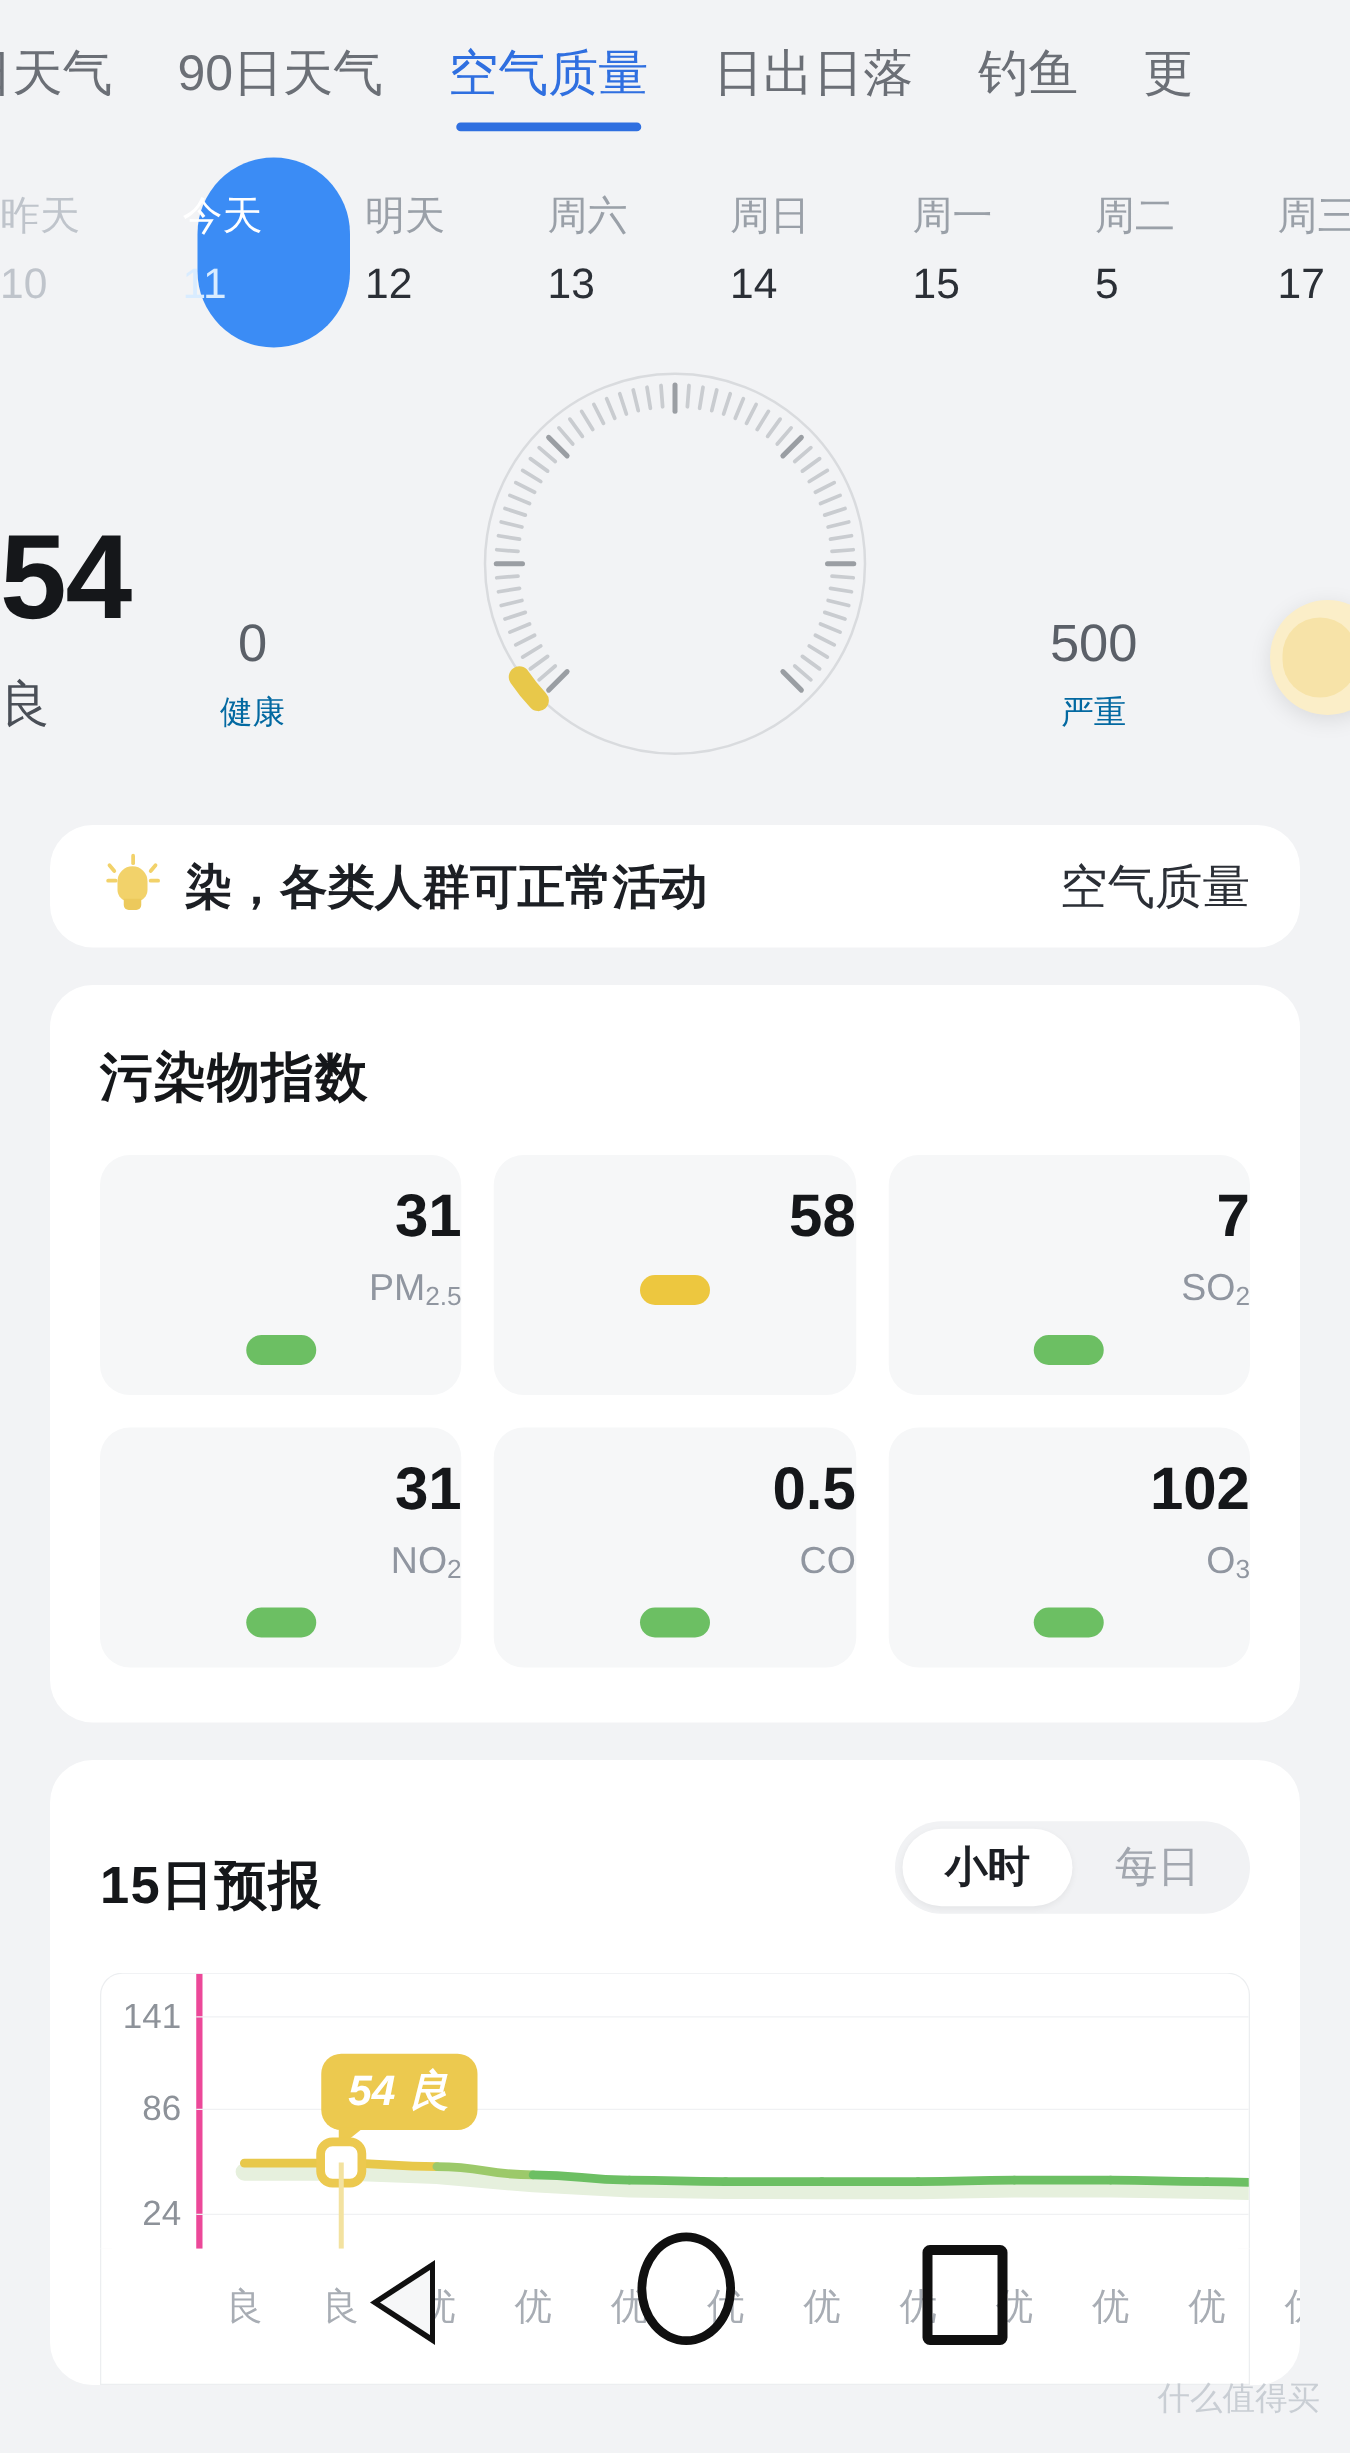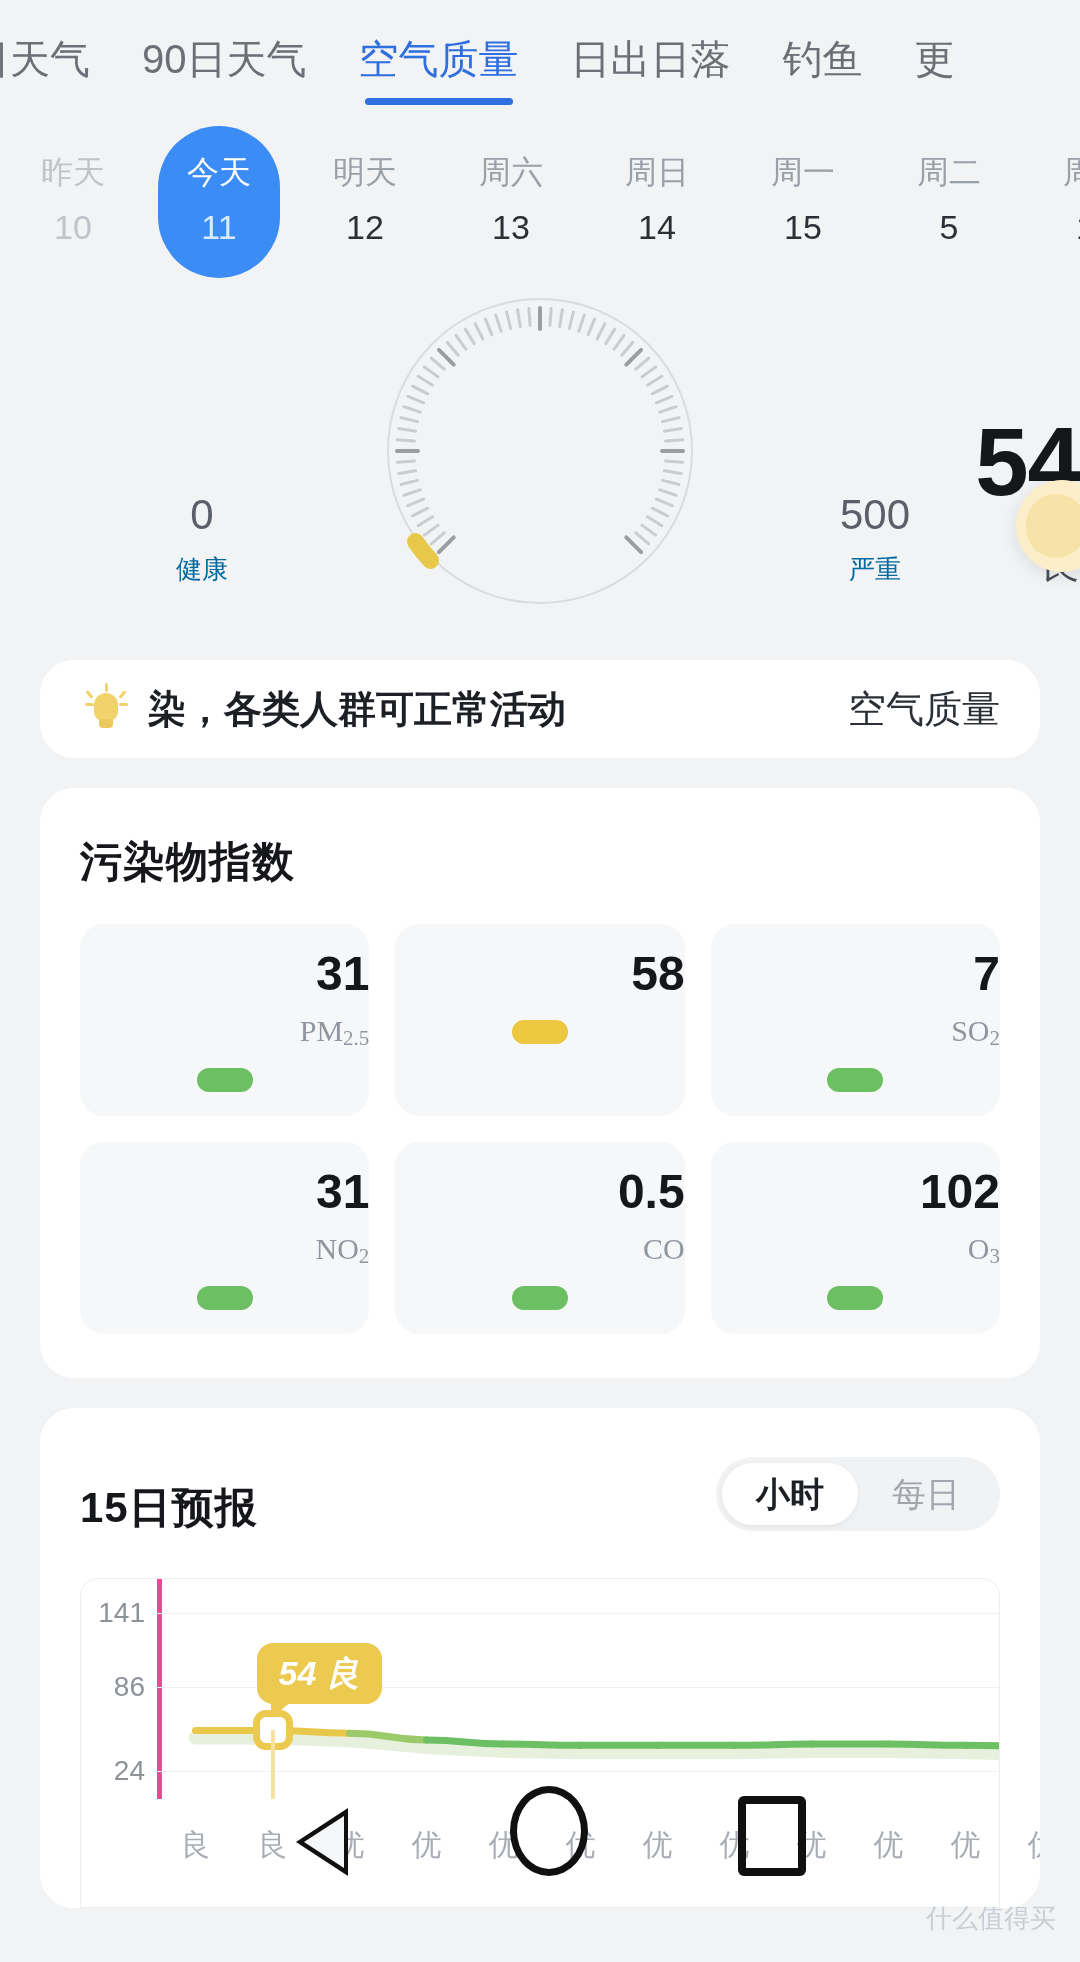--- a/index.html
+++ b/index.html
@@ -33,21 +33,21 @@
   }
 
   
   .daystrip{
     position:relative;height:170px;
     display:flex;align-items:flex-start;
     padding-top:8px;overflow:hidden;
   }
   .day{
     flex:0 0 auto;width:146px;
-    text-align:center;position:relative;
+    position:relative;
     padding-top:26px;
   }
   .day .pill{
     position:absolute;left:50%;top:0;
     transform:translateX(-50%);
     width:122px;height:152px;border-radius:61px;
     background:transparent;z-index:0;
   }
   .day.today .pill{background:#3b8cf5;}
   .day .wd,.day .dt{position:relative;z-index:1;line-height:1.25;}
@@ -56,21 +56,21 @@
   .day.today .wd{color:#ffffff;}
   .day.today .dt{color:#d9ecff;}
   .day.past .wd,.day.past .dt{color:#bfc4cb;}
 
   
   .gaugewrap{
     position:relative;height:330px;
   }
   .gauge-svg{position:absolute;left:50%;top:0;transform:translateX(-50%);}
   .gauge-center{
-    position:absolute;left:0;right:0;top:118px;text-align:right;
+    position:absolute;left:0;right:0;top:118px;text-align:left;
   }
   .gauge-val{font-size:96px;font-weight:700;color:#15171a;line-height:1;letter-spacing:-1px;}
   .gauge-lvl{font-size:40px;color:#4a4f57;margin-top:26px;}
   .side{
     position:absolute;text-align:center;top:198px;
   }
   .side.left{left:176px;}
   .side.right{right:170px;}
   .side .num{font-size:42px;color:#5b6068;line-height:1;}
   .side .lbl{font-size:26px;color:#0369a1;margin-top:16px;}
@@ -125,21 +125,21 @@
   .sectiontitle{font-size:42px;font-weight:700;color:#15171a;letter-spacing:1px;}
   .pollgrid{
     display:grid;grid-template-columns:repeat(3,1fr);
     gap:26px;margin-top:34px;
   }
   .pollcell{
     background:#f6f7f8;border-radius:24px;
     padding:26px 0 24px;text-align:right;
   }
   .pollval{font-size:48px;font-weight:700;color:#15171a;line-height:1;}
-  .polllbl{font-size:30px;color:#9096a0;margin-top:18px;line-height:1;font-family:Liberation Serif, serif;}
+  .polllbl{font-size:30px;color:#9096a0;margin-top:18px;line-height:1;}
   .polllbl sub{font-size:21px;vertical-align:baseline;position:relative;top:4px;}
   .pollbar{
     width:56px;height:24px;border-radius:12px;
     margin:22px auto 0;
   }
 
   .fccard{margin-top:30px;padding:44px 0 0;overflow:hidden;}
   .fchead{display:flex;align-items:center;padding:0 40px;}
   .fctitle{font-size:42px;font-weight:700;color:#15171a;letter-spacing:1px;margin-top:28px;}
   .seg{

